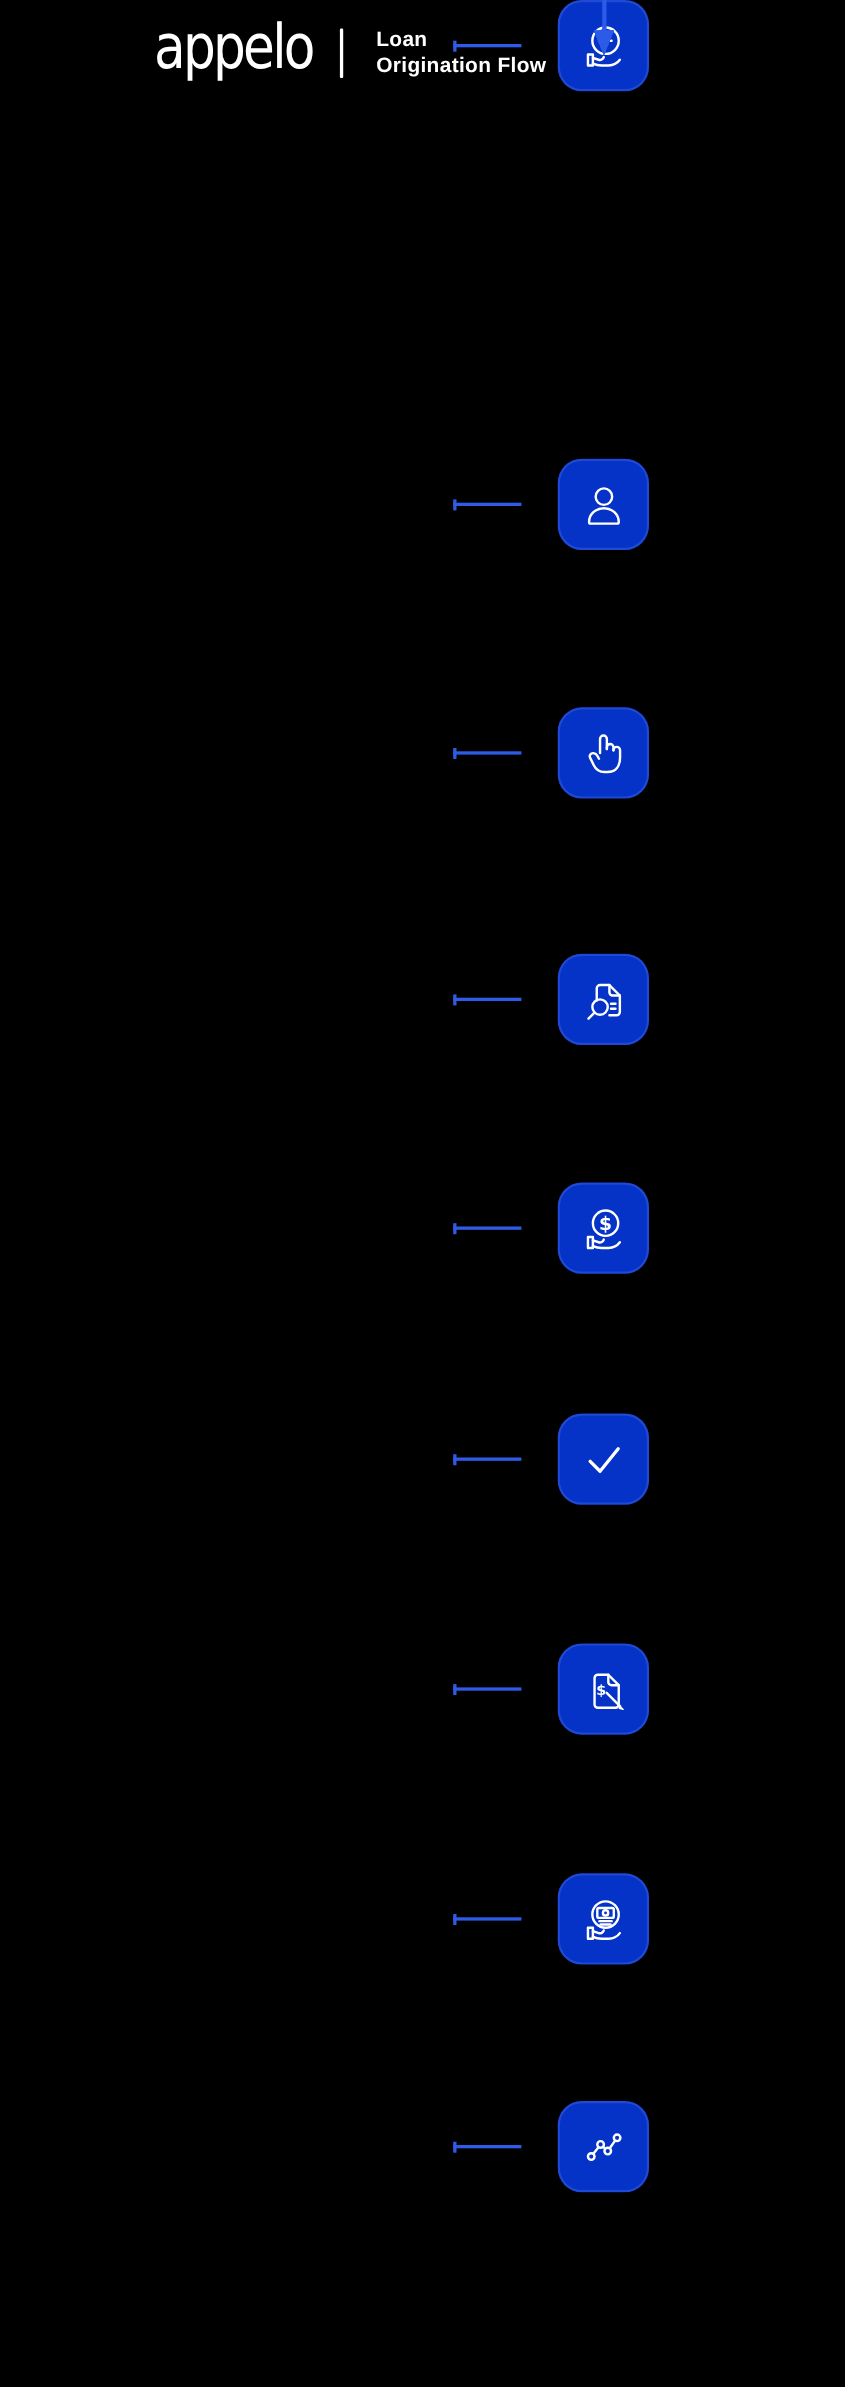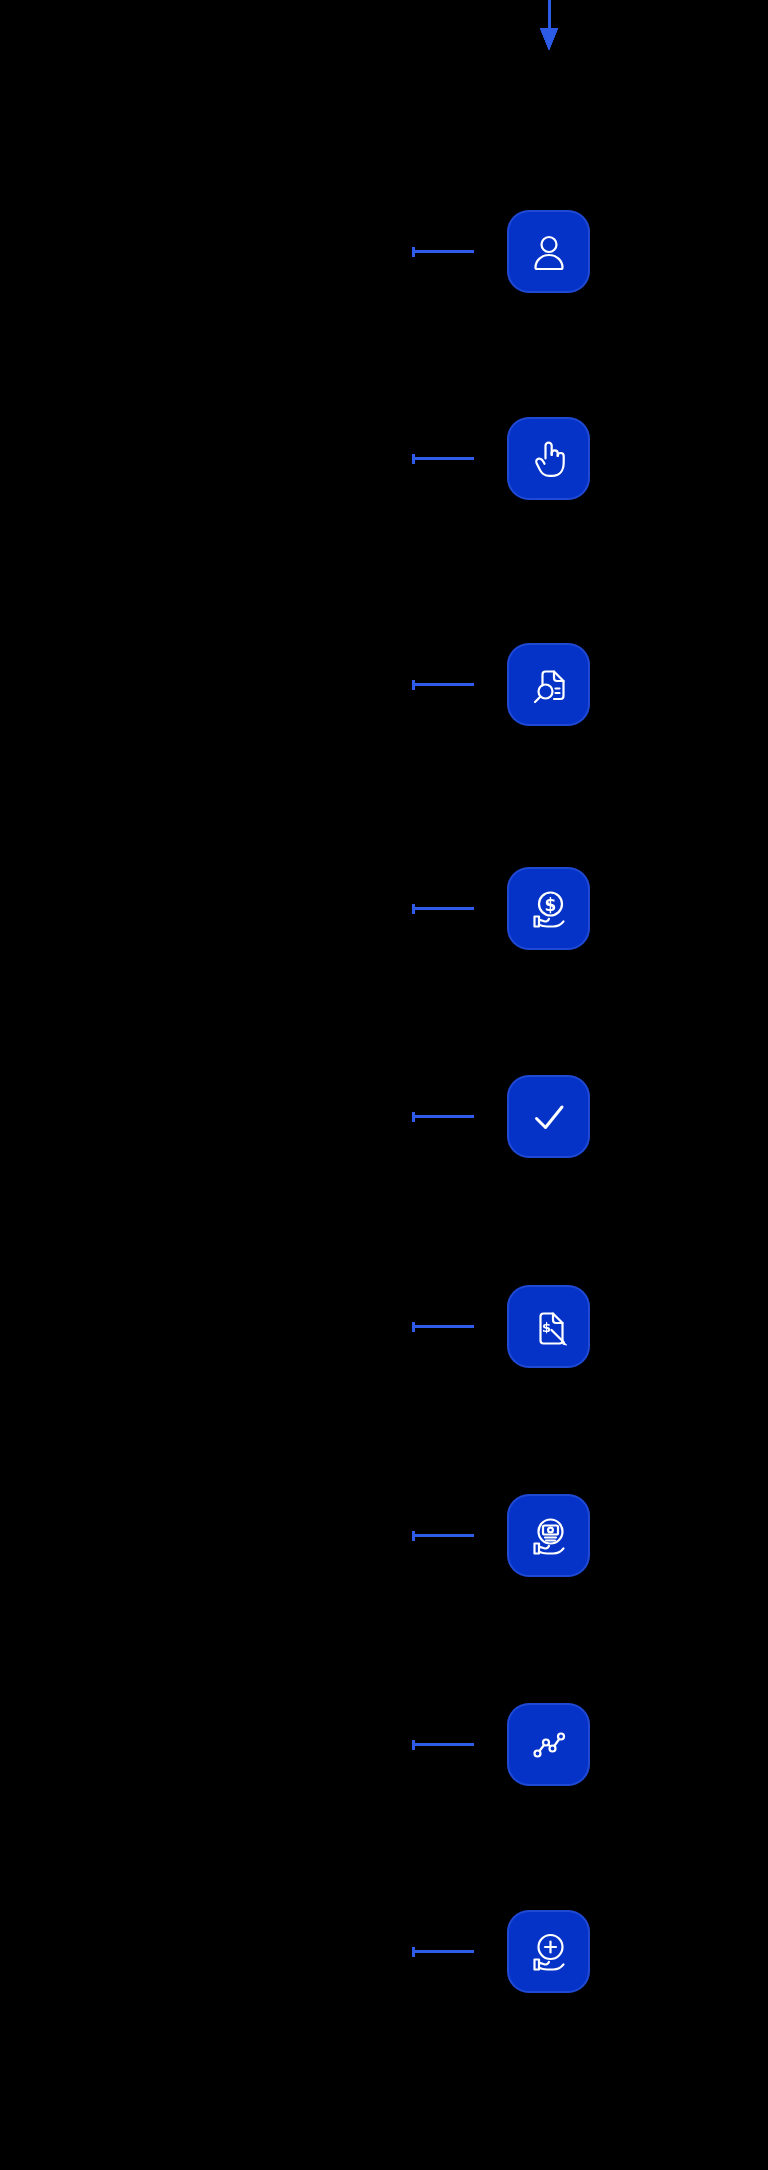--- a/index.html
+++ b/index.html
@@ -79,20 +79,28 @@
   .arrow:nth-of-type(5){top:1213px;}
   .arrow:nth-of-type(6){top:1422px;}
   .arrow:nth-of-type(7){top:1631px;}
   .arrow:nth-of-type(8){top:1838px;}
 </style>
 </head>
 <body>
 
 <div class="canvas">
 
+  <div class="header">
+    <div class="logo">appelo</div>
+    <div class="divider"></div>
+    <div class="title">
+      <div>Loan</div>
+      <div>Origination Flow</div>
+    </div>
+  </div>
 
   <div class="step">
     <div class="leader"></div>
     <div class="tile" aria-label="user-icon">
       <svg class="ic" width="48" height="48" viewBox="0 0 48 48">
         <circle cx="24" cy="16.5" r="7.5"></circle>
         <path d="M10.5 39.5 a13.5 12.5 0 0 1 27 0 q0 1.5 -1.5 1.5 h-24 q-1.5 0 -1.5 -1.5 z"></path>
       </svg>
     </div>
   </div>

